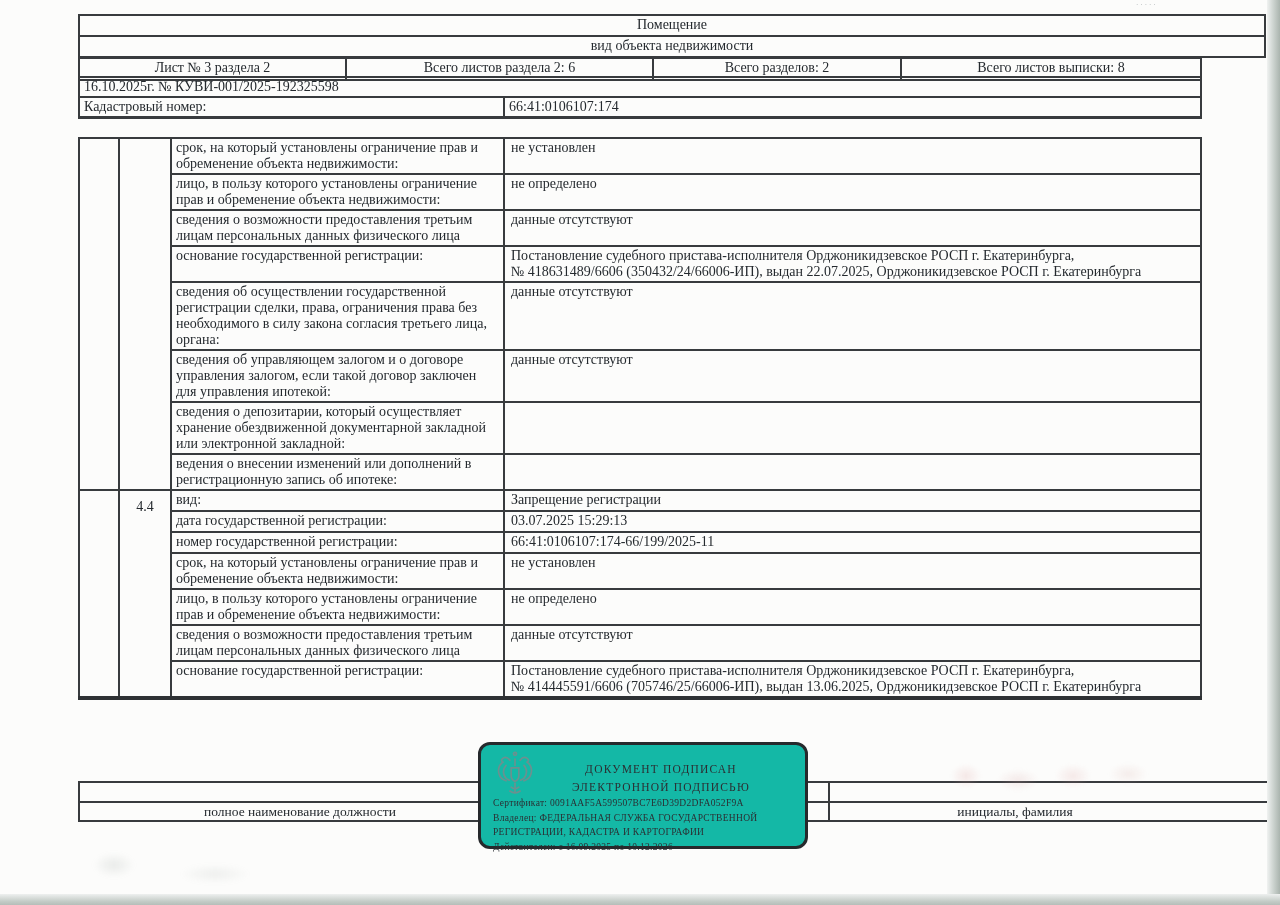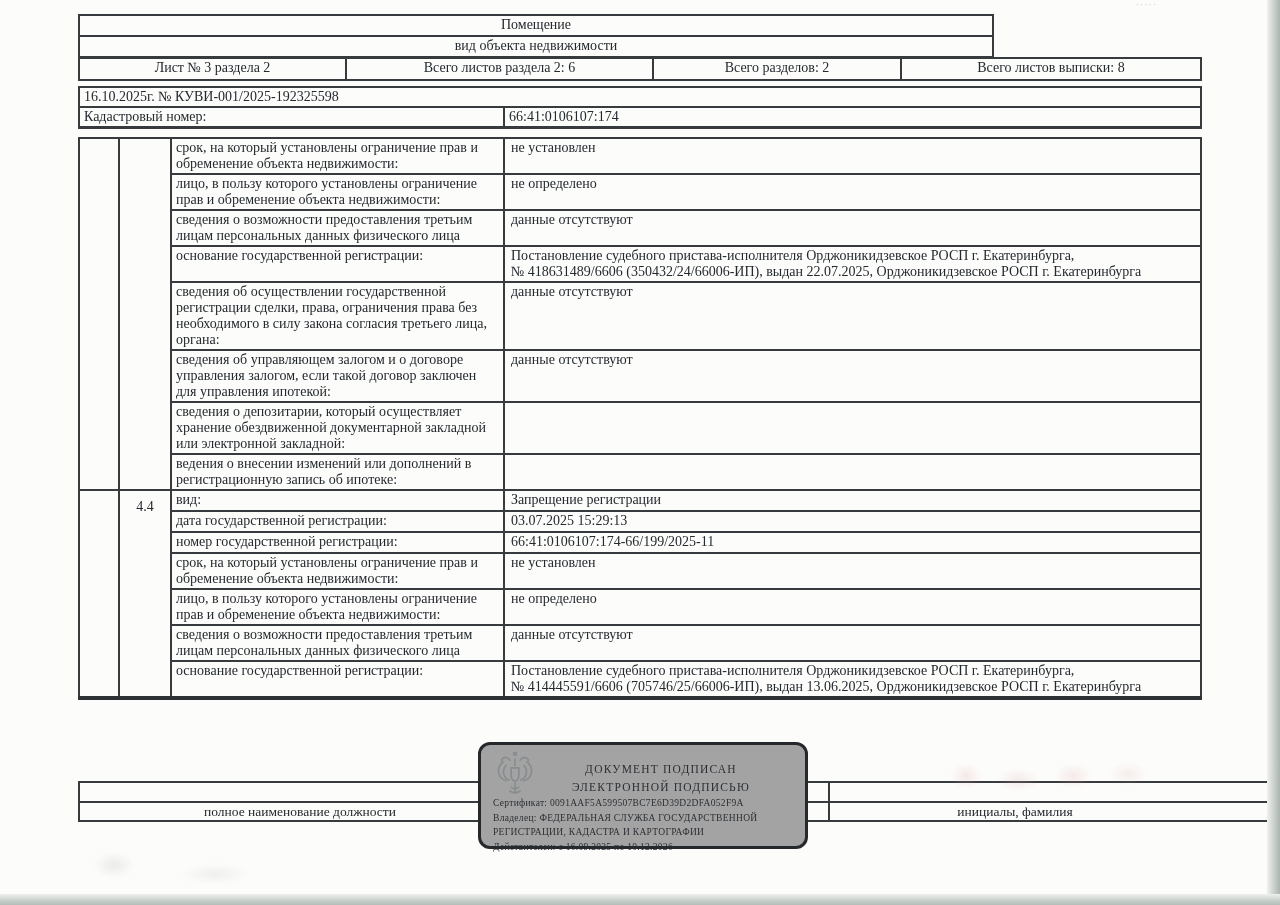--- a/index.html
+++ b/index.html
@@ -10,45 +10,45 @@
     color:#24292e;
   }
   
   table{border-collapse:collapse;table-layout:fixed;}
   td{vertical-align:top;font-size:14px;line-height:16px;color:#24292e;
      border:2px solid #383b3e;padding:1px 4px;box-sizing:border-box;
      overflow:hidden;}
   .abs{position:absolute;}
 
   
-  .t-head{left:78px;top:14px;width:916px;border-radius:22px;}
+  .t-head{left:78px;top:14px;width:1188px;border-radius:22px;}
   .t-head td{height:21px;text-align:center;}
   .t-sheets{left:78px;top:57px;width:1122px;}
   .t-sheets td{height:22px;text-align:center;}
-  .t-meta{left:78px;top:86px;width:1122px;border-bottom:3px solid #383b3e;}
+  .t-meta{left:78px;top:76px;width:1122px;border-bottom:3px solid #383b3e;}
   .t-meta td{height:20px;}
 
   
   .t-main{left:78px;top:137px;width:1122px;border-bottom:4px solid #2e3134;}
   .t-main td.numcol{padding:8px 2px;text-align:center;}
   .t-main td.val{white-space:pre-line;padding-left:6px;}
   .r34{height:34px;margin-left:41px;} .r38{height:26px;margin-top:23px;} .r66{height:66px;}
   .r52{height:52px;margin-top:13px;} .r21{height:21px;}
 
   
   .sig-block{left:78px;top:781px;width:1208px;height:41px;border:2px solid #383b3e;box-sizing:border-box;}
   .sig-hline{position:absolute;left:0;right:0;top:18px;border-top:2px solid #383b3e;}
   .sig-v1{position:absolute;left:440px;top:0;bottom:0;border-left:2px solid #383b3e;}
   .sig-v2{position:absolute;left:748px;top:0;bottom:0;border-left:2px solid #383b3e;}
   .sig-caption{position:absolute;top:21px;height:17px;text-align:center;font-size:13.5px;color:#24292e;}
   .sig-caption.left{left:0;width:440px;}
   .sig-caption.right{left:748px;width:374px;}
 
   
-  .stamp{left:478px;top:742px;width:330px;height:107px;background:#a3a3a3;
+  .stamp{left:478px;top:742px;width:330px;height:107px;background:#14b8a6;
          border:3px solid #26292c;border-radius:12px;z-index:6;box-sizing:border-box;}
   .stamp-title{position:absolute;left:58px;top:15px;width:244px;text-align:center;
                font-size:11.5px;letter-spacing:1.2px;color:#2b2f33;line-height:18px;}
   .stamp-small{position:absolute;left:12px;top:51px;width:306px;
                font-size:9.5px;line-height:14.6px;color:#2b2f33;letter-spacing:.3px;}
   .stamp-eagle{position:absolute;left:13px;top:5px;width:42px;height:50px;opacity:.8;}
 
   
   .edge-right{position:absolute;right:0;top:0;width:13px;height:905px;
       background:linear-gradient(to right,#f0f2f1 0%,#cfd6d2 45%,#aab4ae 100%);z-index:9;}

